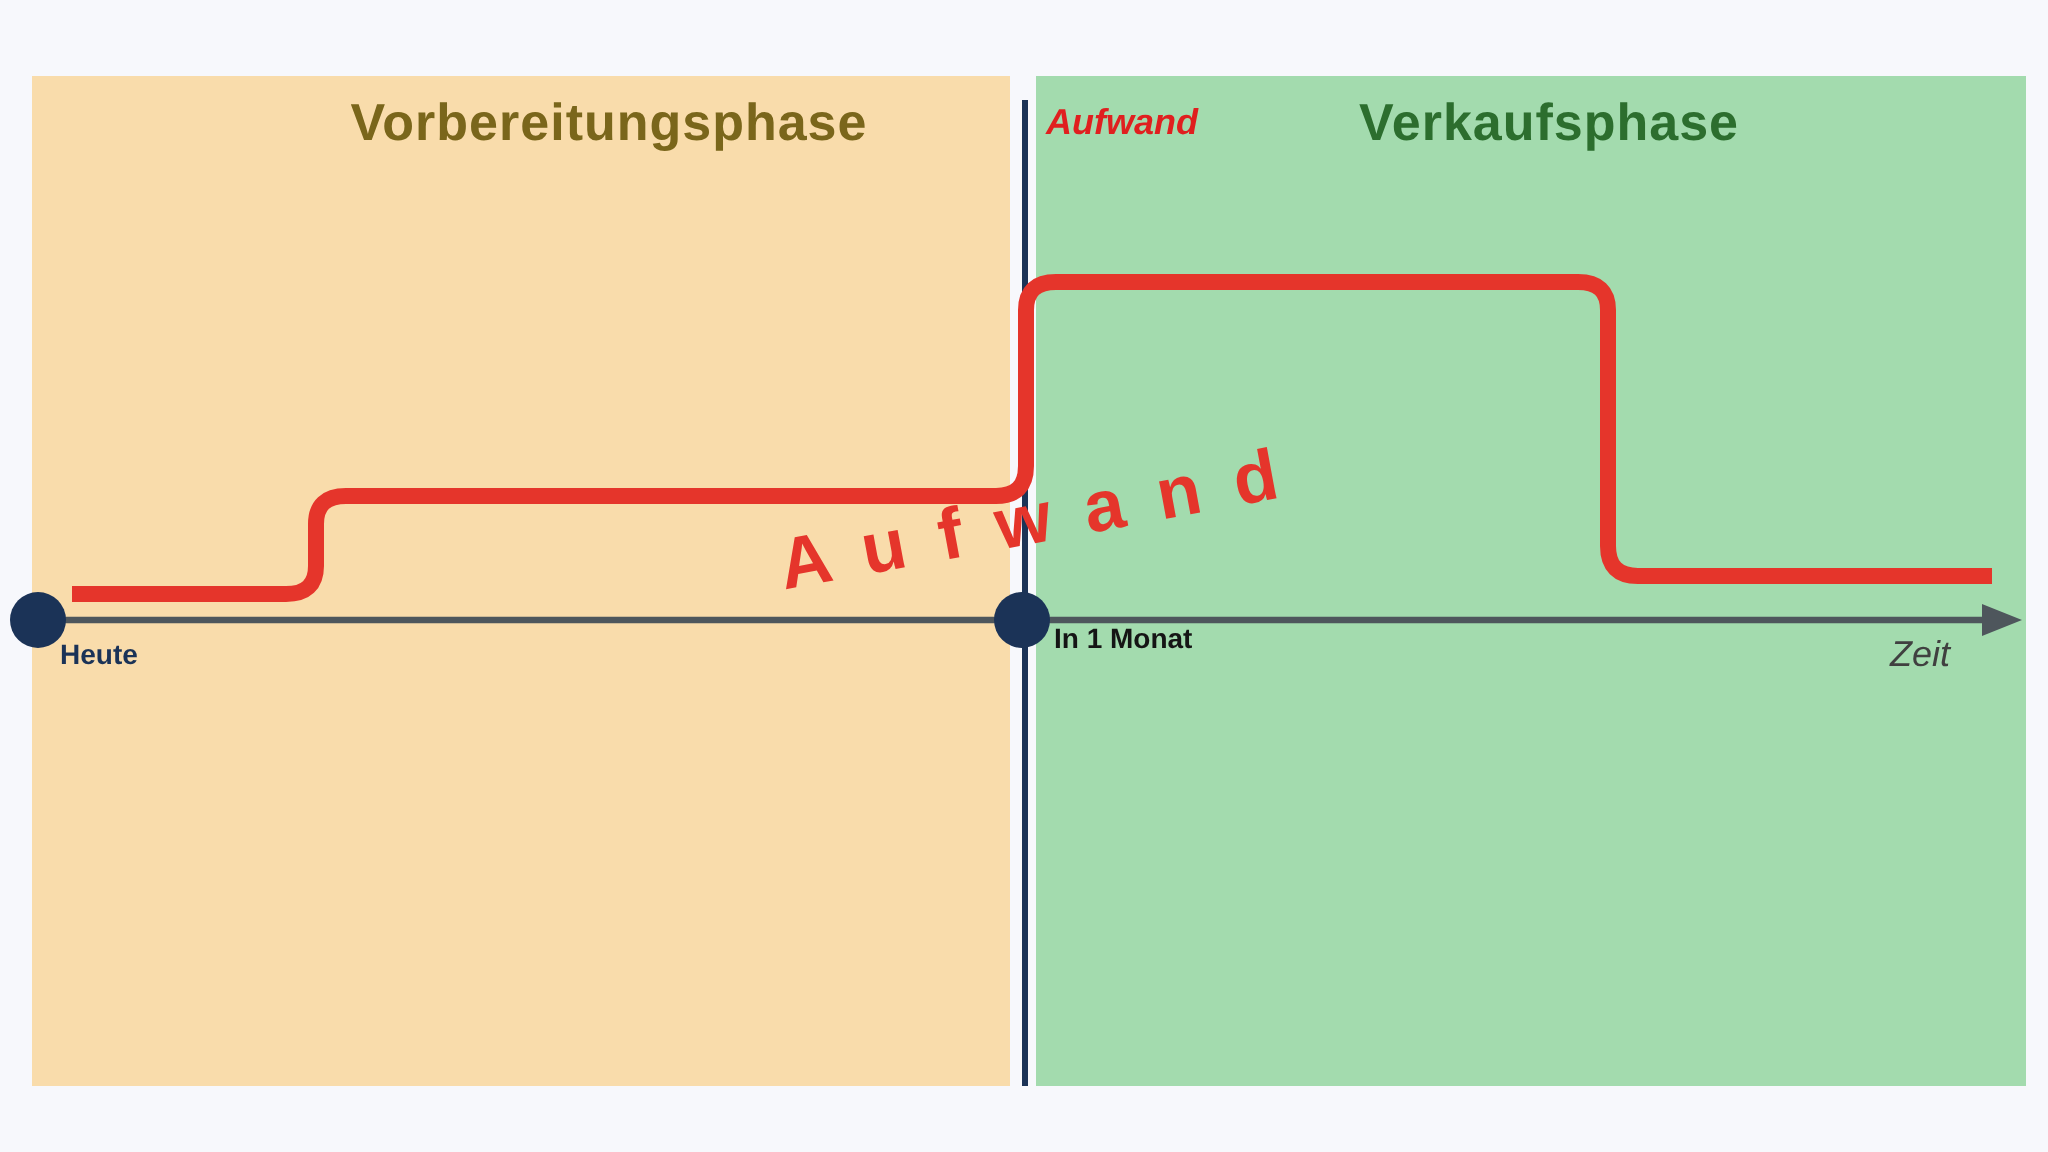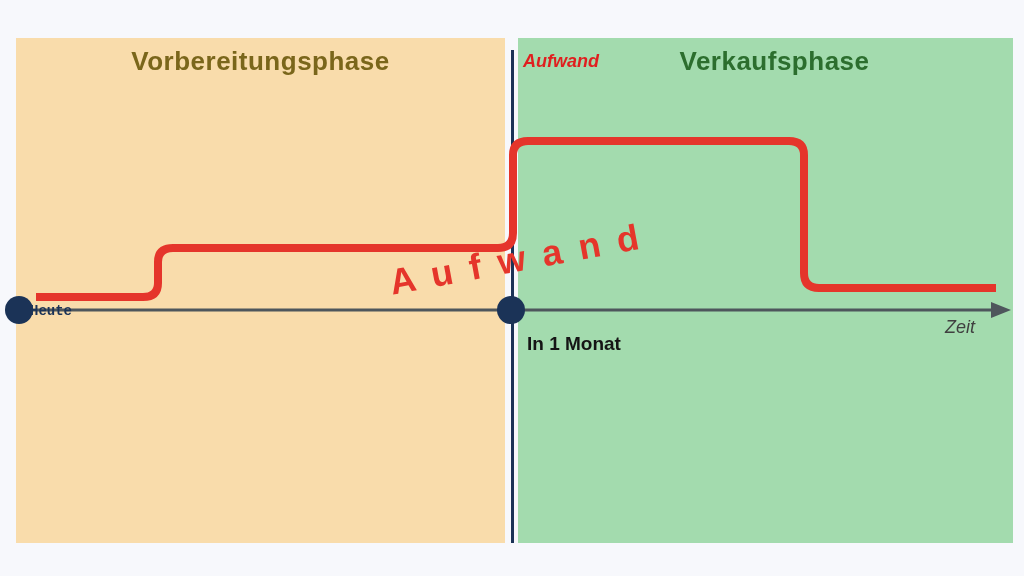--- a/index.html
+++ b/index.html
@@ -32,21 +32,21 @@
   .panel-title {
     position: absolute;
     top: 8px;
     left: 0;
     width: 100%;
     text-align: center;
     font-size: 26px;
     font-weight: bold;
     letter-spacing: 0.5px;
   }
-  .panel-left .panel-title { color: var(--title-olive, #7a661b); }
+  .panel-left .panel-title { color: var(--title-olive, #7a661b); padding-left: 44px; }
   .panel-right .panel-title { color: var(--title-green, #2c6e2e); padding-left: 18px; width: calc(100% - 18px); }
   .divider {
     position: absolute;
     left: 511px;
     top: 50px;
     width: 3px;
     height: 493px;
     background: var(--navy, #1b3357);
   }
   .y-axis-label {
@@ -71,39 +71,38 @@
     font-weight: bold;
     color: var(--curve-red, #e5352b);
     word-spacing: 7px;
     white-space: nowrap;
     transform: rotate(-10.5deg);
     transform-origin: 0 50%;
   }
   .start-label {
     position: absolute;
     left: 30px;
-    top: 303px;
+    top: 319px;
     font-size: 14px;
     font-weight: bold;
     color: var(--navy, #1b3357);
-    font-family: Liberation Mono, monospace;
   }
   .end-label {
     position: absolute;
     left: 945px;
     top: 317px;
     font-size: 18px;
     font-style: italic;
     color: #404040;
   }
   .event-label {
     position: absolute;
     left: 527px;
-    top: 332px;
-    font-size: 19px;
+    top: 310px;
+    font-size: 14px;
     font-weight: bold;
     line-height: 1.3;
     color: var(--event-text, #151515);
   }
 </style>
 </head>
 <body>
 
 <div class="stage">
 

